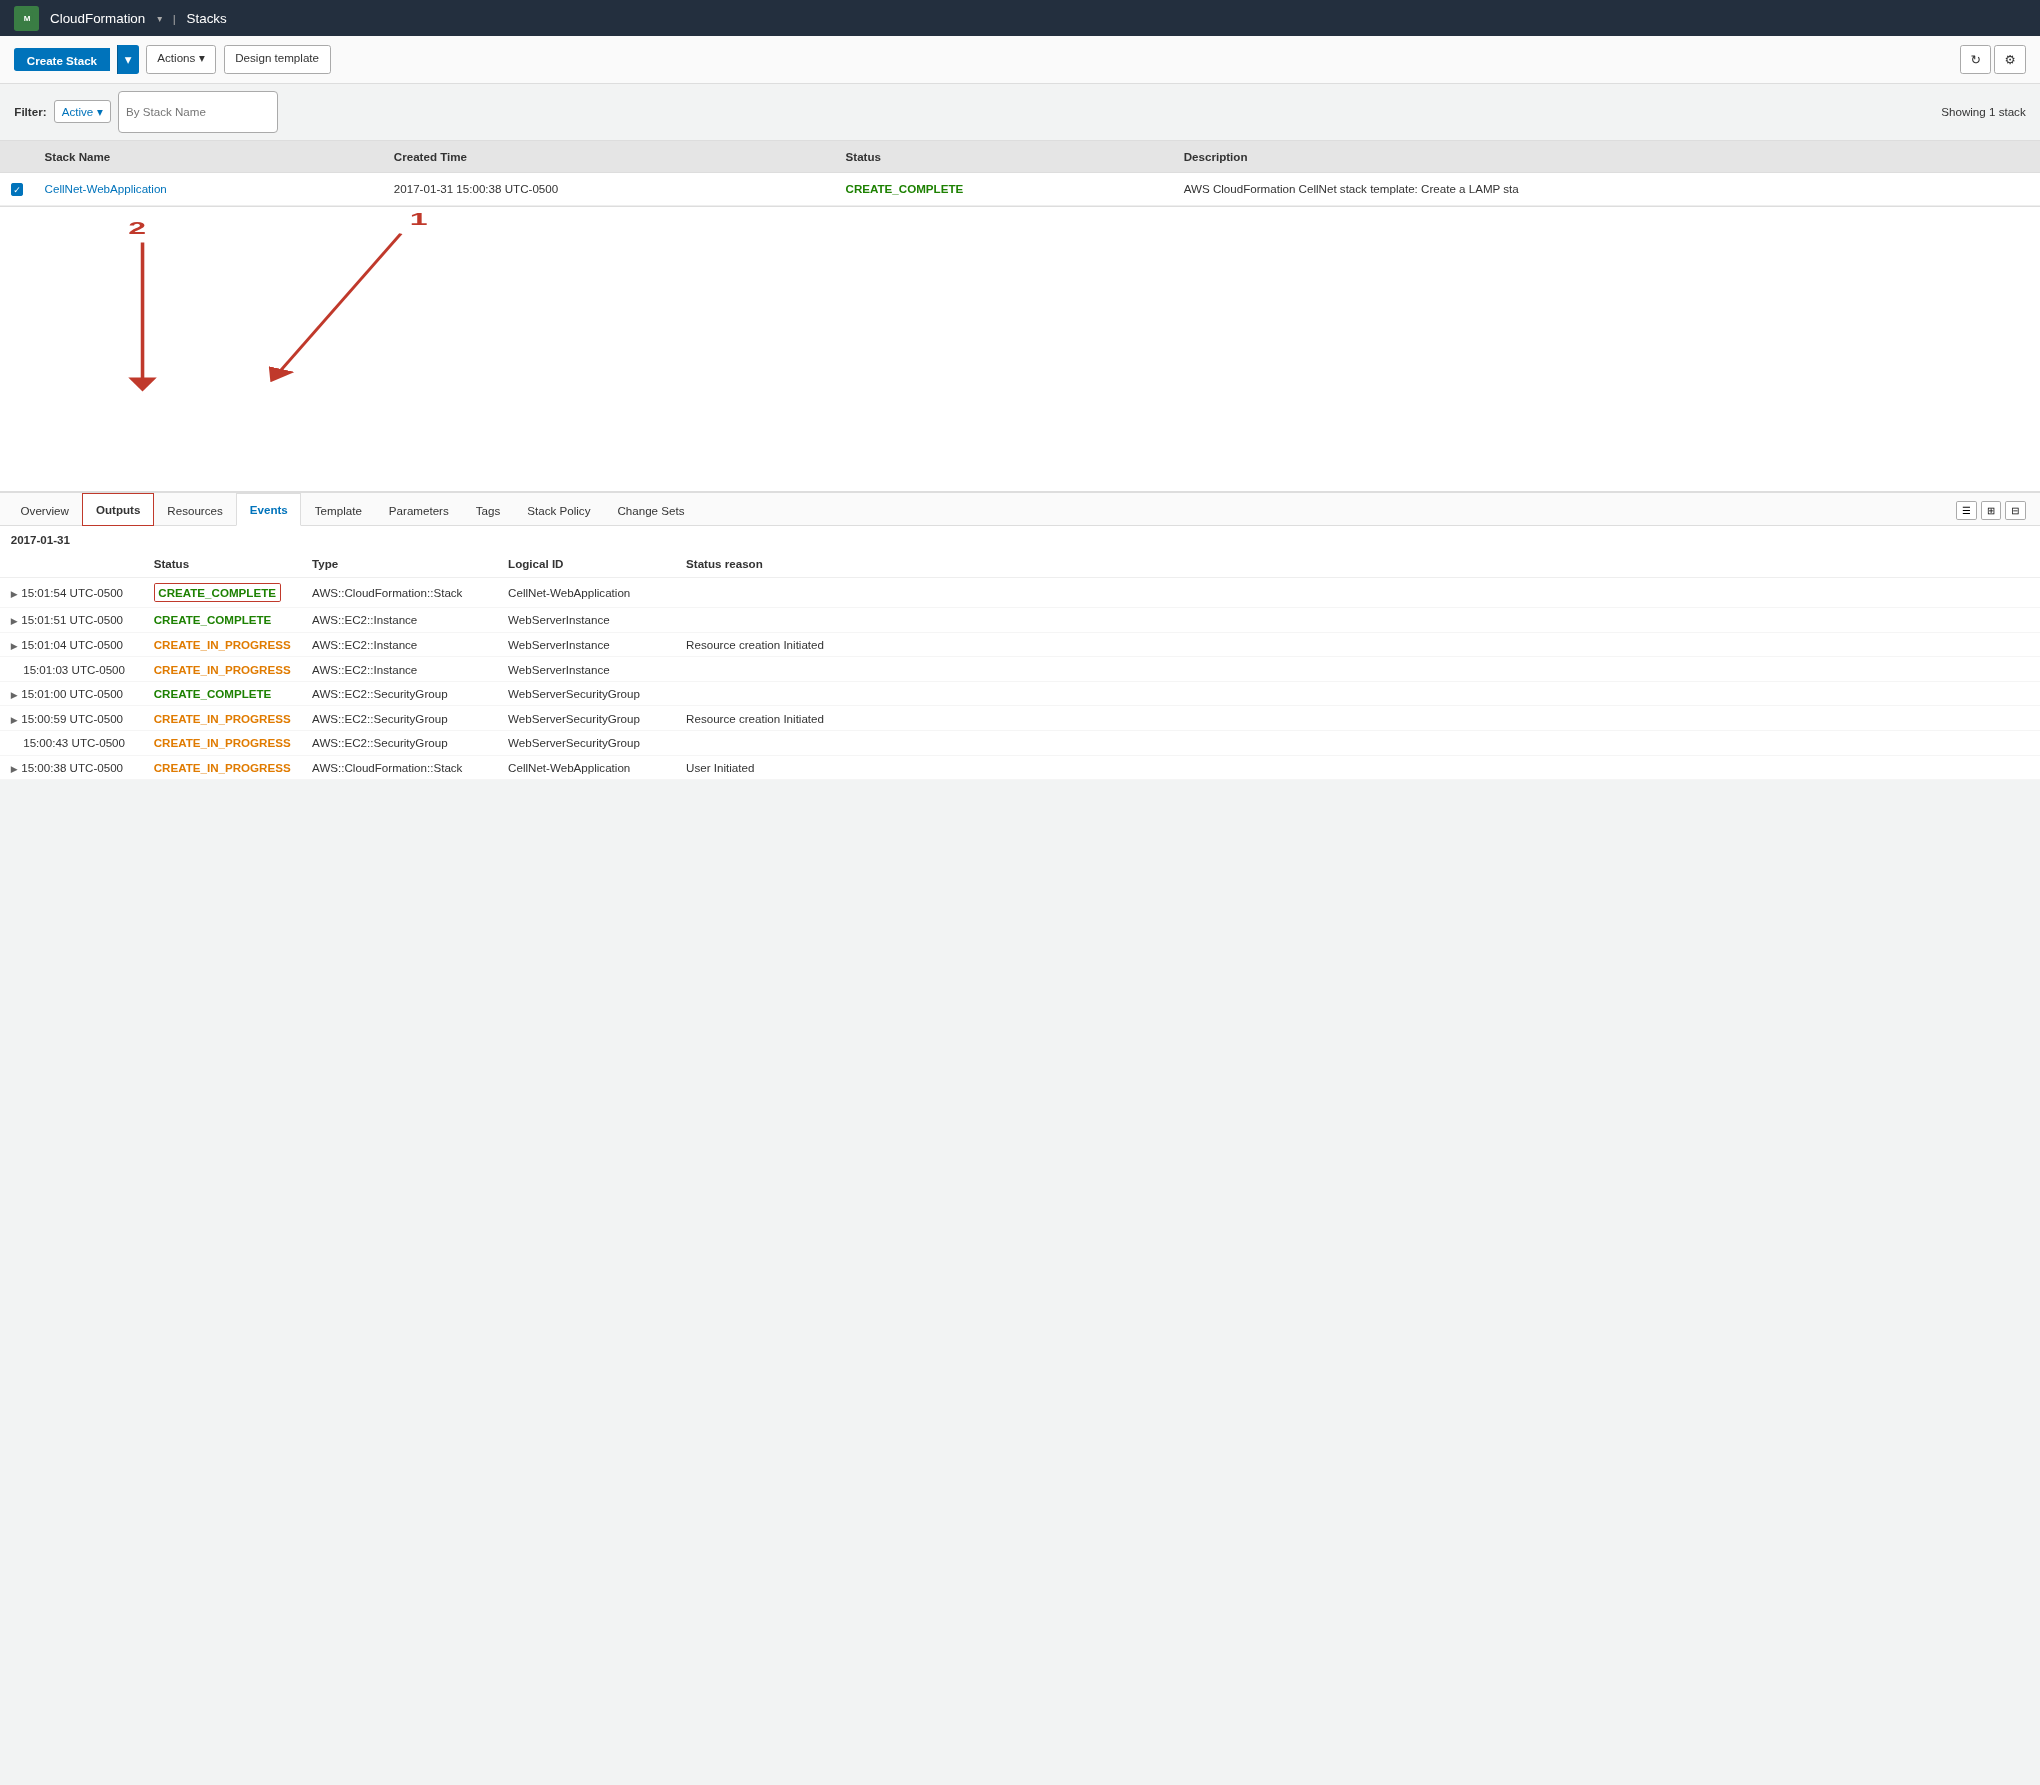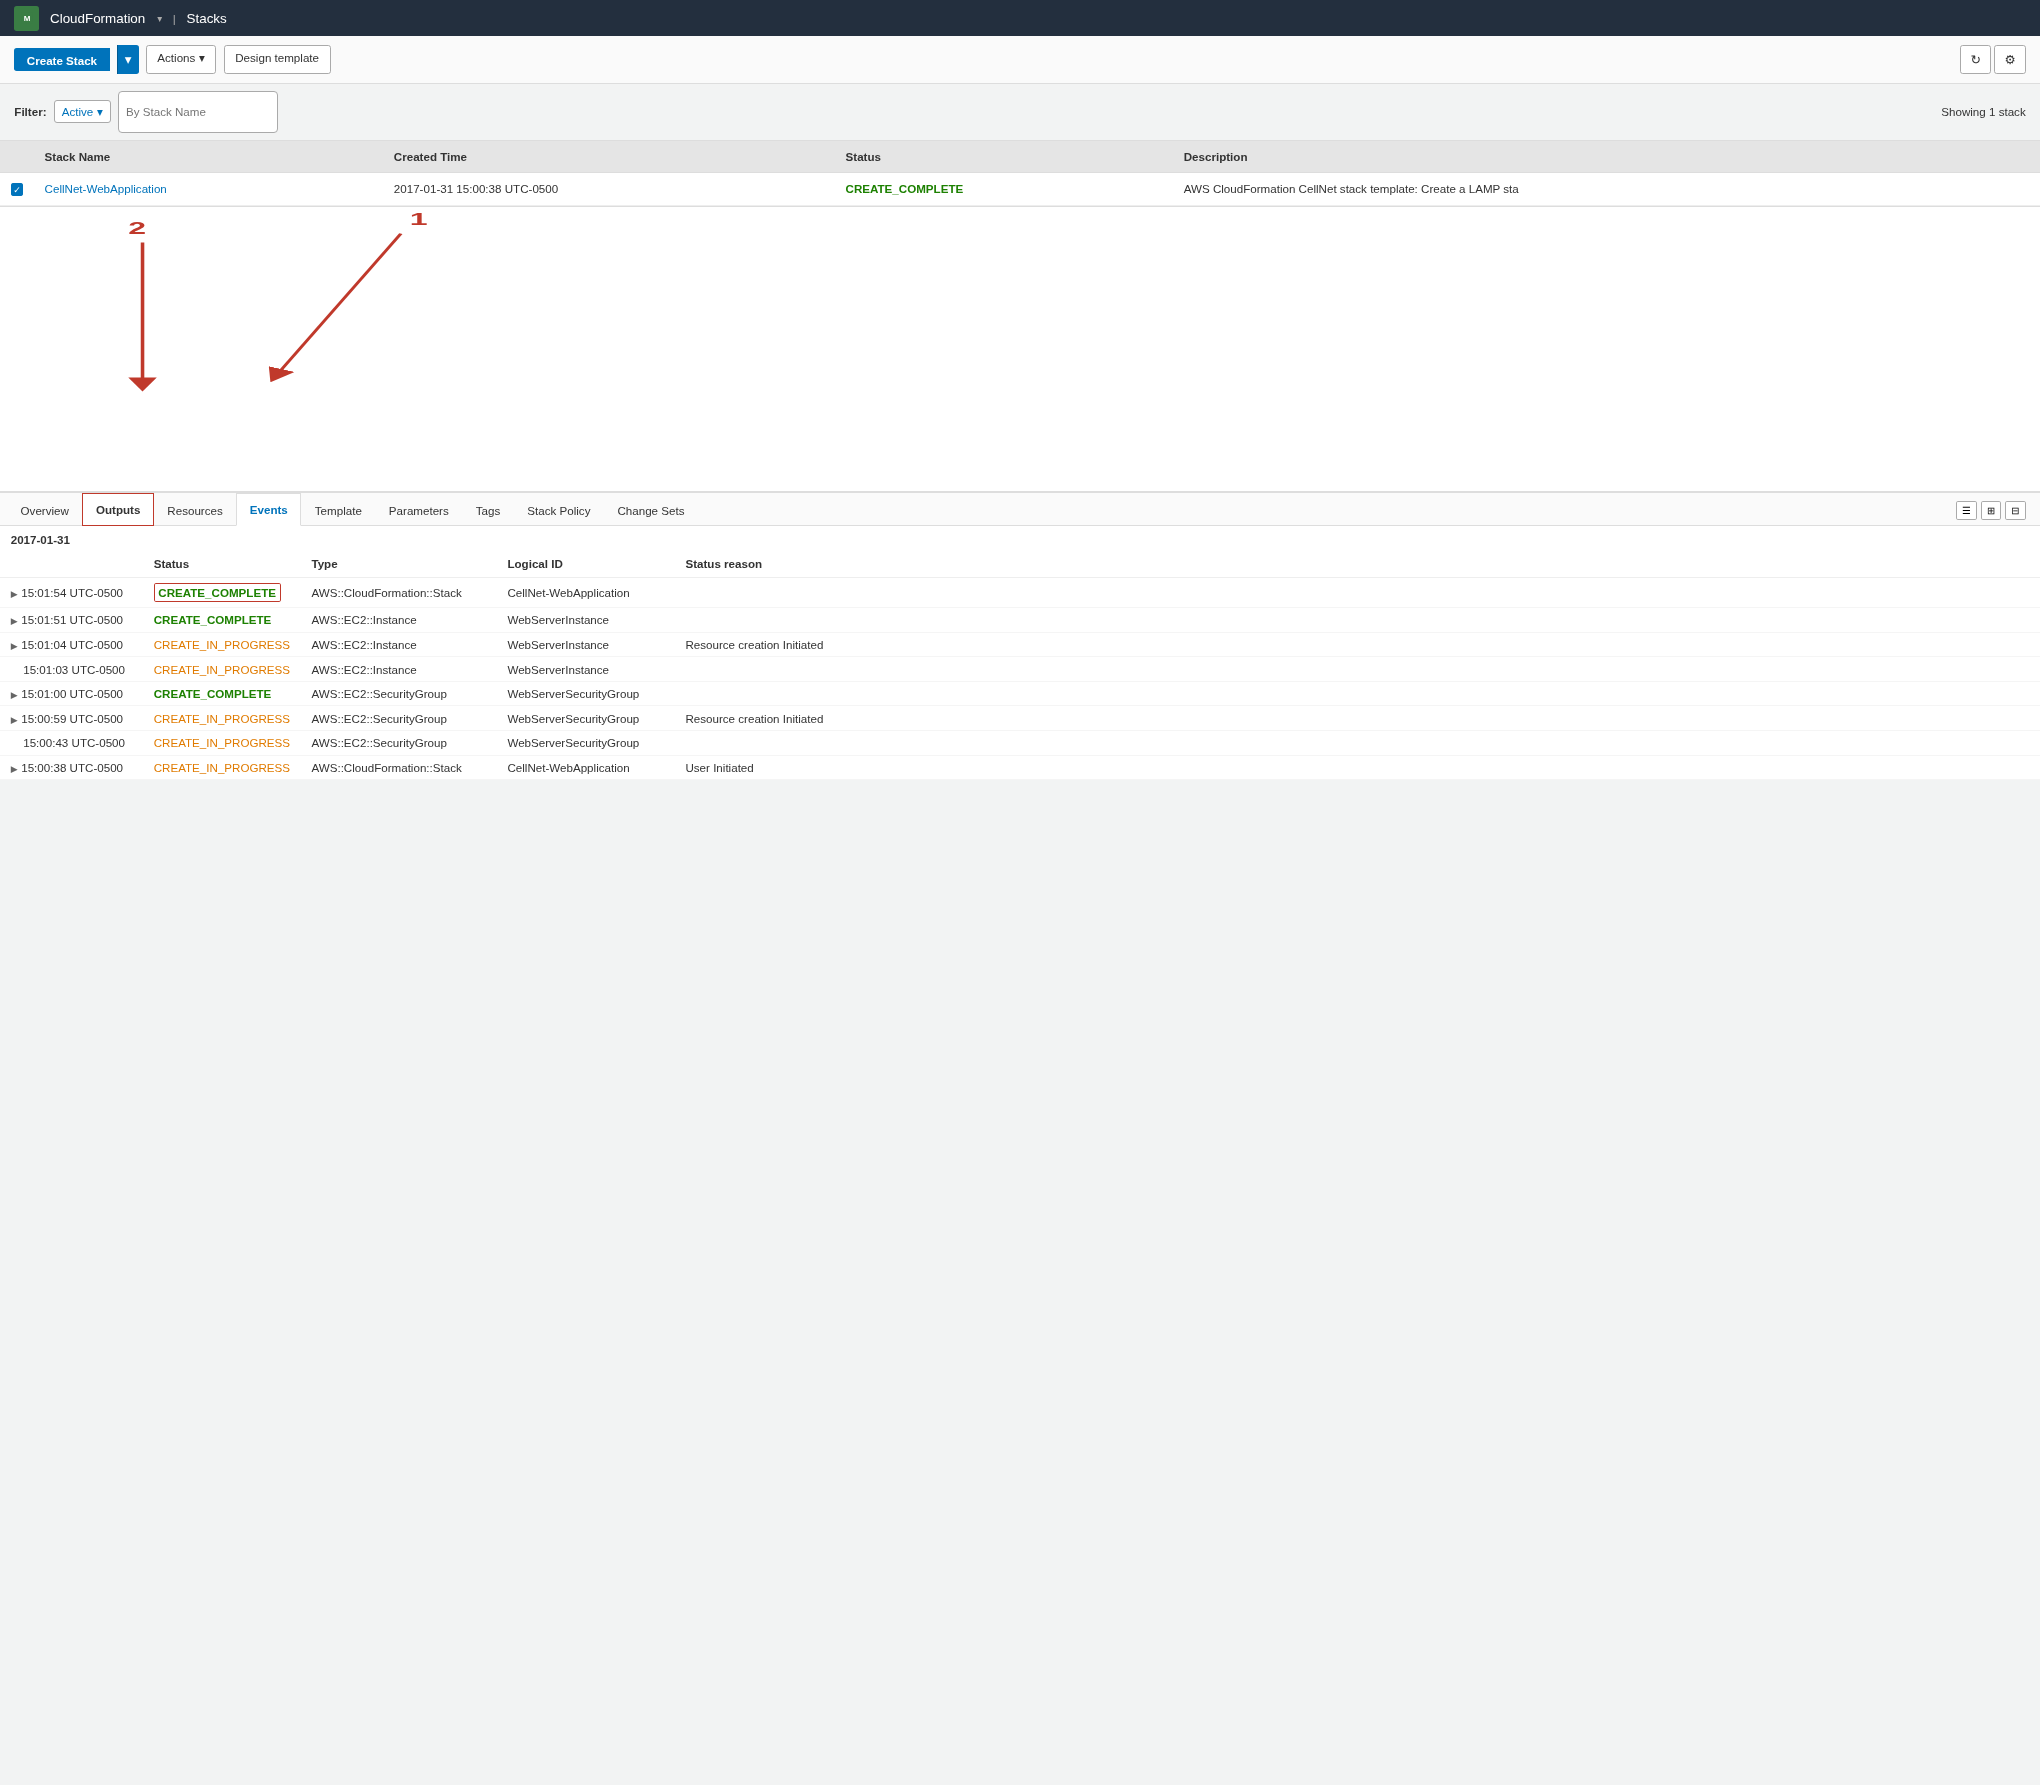--- a/index.html
+++ b/index.html
@@ -54,21 +54,21 @@
       text-align: left; padding: 9px 10.7px; font-size: 11.6px; font-weight: 700; background: #e5e5e5; border-bottom: 1.8px solid #ddd; color: #333;
     }
     .main-table td { padding: 9px 10.7px; font-size: 11.6px; border-bottom: 0.9px solid #eee; vertical-align: middle; }
     .check-col { width: 32px; text-align: center; }
     .checkbox-blue {
       width: 12.5px; height: 12.5px; background: #0073bb; border: 0.9px solid #0073bb; border-radius: 1.8px; display: inline-flex; align-items: center; justify-content: center;
     }
     .checkbox-blue::after { content: '✓'; color: #fff; font-size: 9px; }
     .link-blue { color: #0073bb; text-decoration: none; cursor: pointer; }
     .status-complete { color: #1d8102; font-weight: 600; text-align: right; }
-    .status-in-progress { color: #e07b01; font-weight: 400; }
+    .status-in-progress { color: #e07b01; font-weight: 700; }
 
     
     .empty-space { background: #fff; height: 285px; border-bottom: 0.9px solid #ddd; position: relative; }
 
     
     .tabs-section { background: #fff; border-top: 1.8px solid #ddd; }
     .tabs-bar {
       display: flex; align-items: flex-end; background: #fafafa; border-bottom: 0.9px solid #ddd; padding: 0 7.1px; gap: 0;
     }
     .tab {

